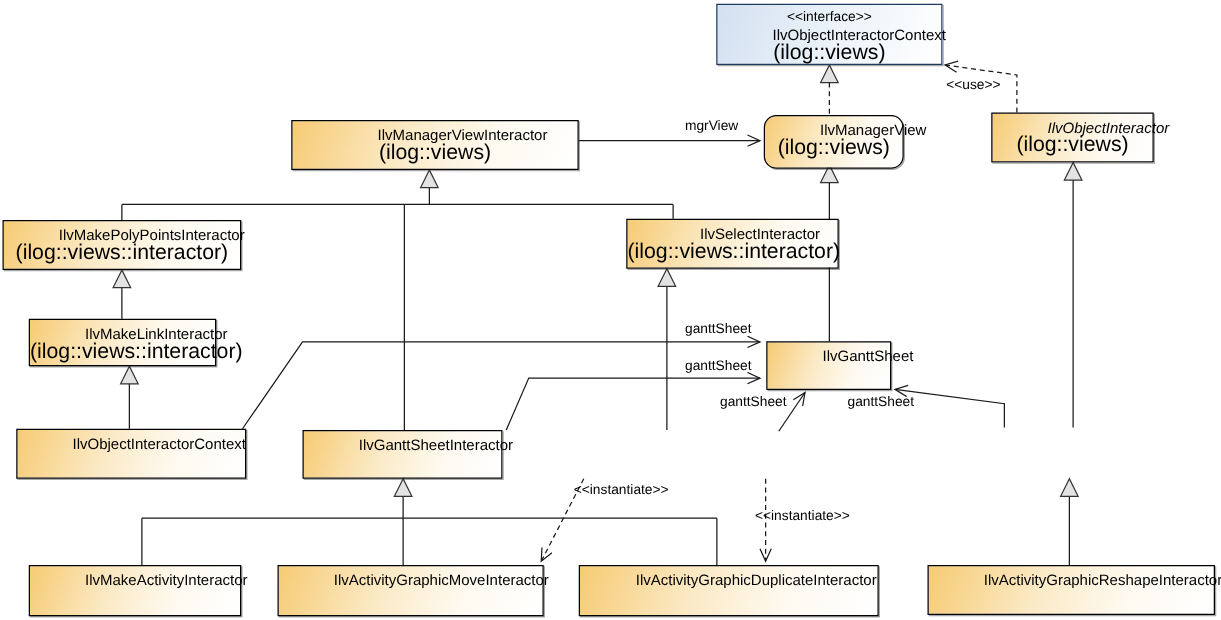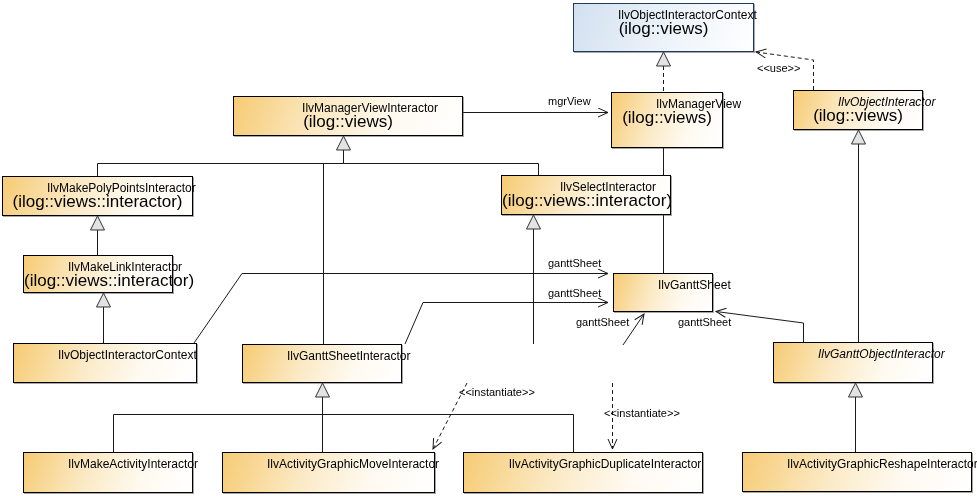--- a/index.html
+++ b/index.html
@@ -72,30 +72,31 @@
     </g>
 
     <g stroke="#1a1a1a" stroke-width="1" fill="none" stroke-dasharray="4,3" marker-end="url(#oarr)">
       <path d="M813.5,90 V60 L756,52"></path>
       <path d="M467,383 L433,449"></path>
       <path d="M612.5,383 V449"></path>
     </g>
   </svg>
 
   <div class="uml-node interface" style="left:573px;top:3px;width:181px;height:49px;">
+    <div class="node-stereo">&lt;&lt;interface&gt;&gt;</div>
     <div class="node-title">IlvObjectInteractorContext</div>
     <div class="node-pkg">(ilog::views)</div>
   </div>
 
   <div class="uml-node" style="left:233px;top:96px;width:230px;height:40px;">
     <div class="node-title">IlvManagerViewInteractor</div>
     <div class="node-pkg">(ilog::views)</div>
   </div>
 
-  <div class="uml-node" style="left:611px;top:92px;width:112px;height:56px;">
+  <div class="uml-node" style="left:611px;top:92px;width:112px;height:43px;border-radius:10px;">
     <div class="node-title">IlvManagerView</div>
     <div class="node-pkg">(ilog::views)</div>
   </div>
 
   <div class="uml-node abstract" style="left:793px;top:90px;width:130px;height:40px;">
     <div class="node-title">IlvObjectInteractor</div>
     <div class="node-pkg">(ilog::views)</div>
   </div>
 
   <div class="uml-node" style="left:2px;top:176px;width:191px;height:40px;">
@@ -119,23 +120,20 @@
 
   <div class="uml-node" style="left:13px;top:343px;width:184px;height:40px;">
     <div class="node-title">IlvObjectInteractorContext</div>
   </div>
 
   <div class="uml-node" style="left:242px;top:344px;width:160px;height:39px;">
     <div class="node-title">IlvGanttSheetInteractor</div>
   </div>
 
 
-  <div class="uml-node abstract" style="left:773px;top:342px;width:160px;height:41px;">
-    <div class="node-title">IlvGanttObjectInteractor</div>
-  </div>
 
   <div class="uml-node" style="left:23px;top:452px;width:170px;height:41px;">
     <div class="node-title">IlvMakeActivityInteractor</div>
   </div>
 
   <div class="uml-node" style="left:222px;top:452px;width:213px;height:41px;">
     <div class="node-title">IlvActivityGraphicMoveInteractor</div>
   </div>
 
   <div class="uml-node" style="left:463px;top:452px;width:240px;height:41px;">

